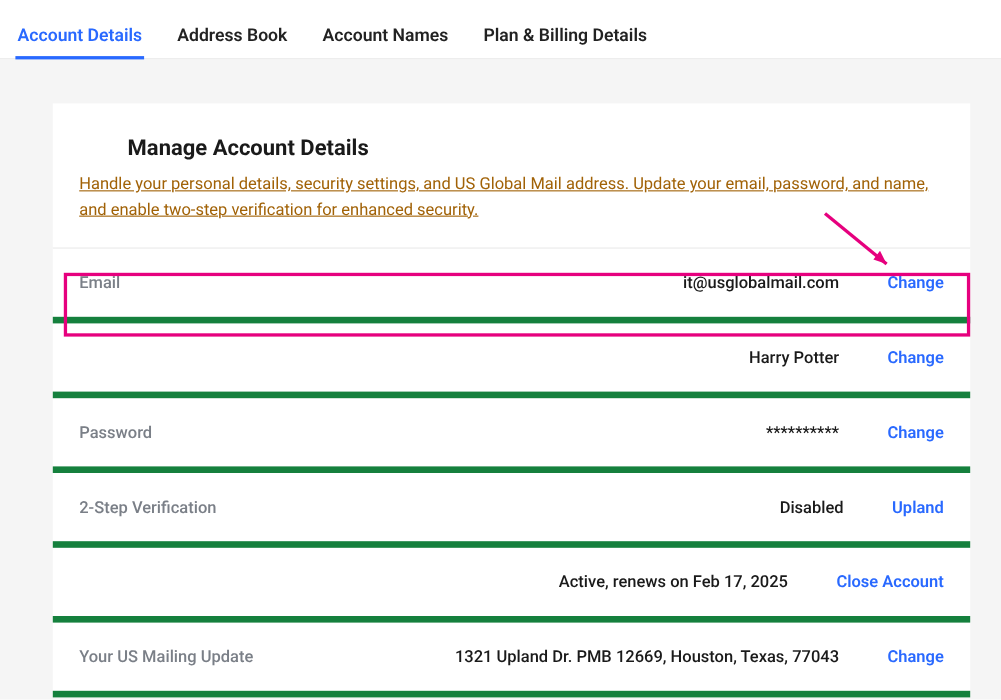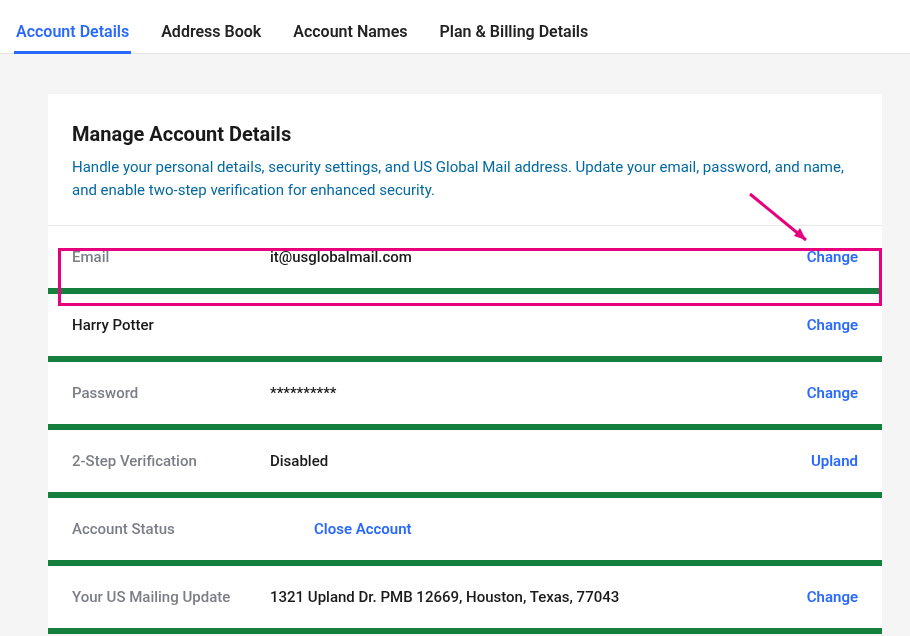--- a/index.html
+++ b/index.html
@@ -52,44 +52,47 @@
     }
     .card-header {
       padding: 0 24px 24px 24px;
       border-bottom: 1px solid #e9e9e9;
     }
     .card-title {
       font-size: 20px;
       font-weight: 700;
       color: #1a1a1a;
       margin-bottom: 10px;
+      margin-left: 44px;
     }
     .card-desc {
       font-size: 15px;
-      color: #0369a1;
+      color: #a16207;
       line-height: 1.5;
+      text-decoration: underline;
     }
     .detail-row {
       display: flex;
       align-items: center;
       padding: 22px 24px;
       border-bottom: 6px solid #15803d;
     }
     .detail-label {
       width: 198px;
       flex-shrink: 0;
       font-size: 15px;
       color: #7a7f87;
       font-weight: 500;
     }
     .detail-value {
       flex: 1;
       font-size: 15px;
       color: #1a1a1a;
       font-weight: 500;
+      text-align: right;
     }
     .detail-action {
       font-size: 15px;
       color: #2969ff;
       font-weight: 600;
       cursor: pointer;
       text-align: right;
       margin-left: 44px;
     }
     .highlight-box {
@@ -140,21 +143,21 @@
       <div class="detail-action">Change</div>
     </div>
 
     <div class="detail-row">
       <div class="detail-label">2-Step Verification</div>
       <div class="detail-value">Disabled</div>
       <div class="detail-action">Upland</div>
     </div>
 
     <div class="detail-row">
-      <div class="detail-label">Account Status</div>
+      <div class="detail-value">Active, renews on Feb 17, 2025</div>
       <div class="detail-action">Close Account</div>
     </div>
 
     <div class="detail-row">
       <div class="detail-label">Your US Mailing Update</div>
       <div class="detail-value">1321 Upland Dr. PMB 12669, Houston, Texas, 77043</div>
       <div class="detail-action">Change</div>
     </div>
 
   </div>

